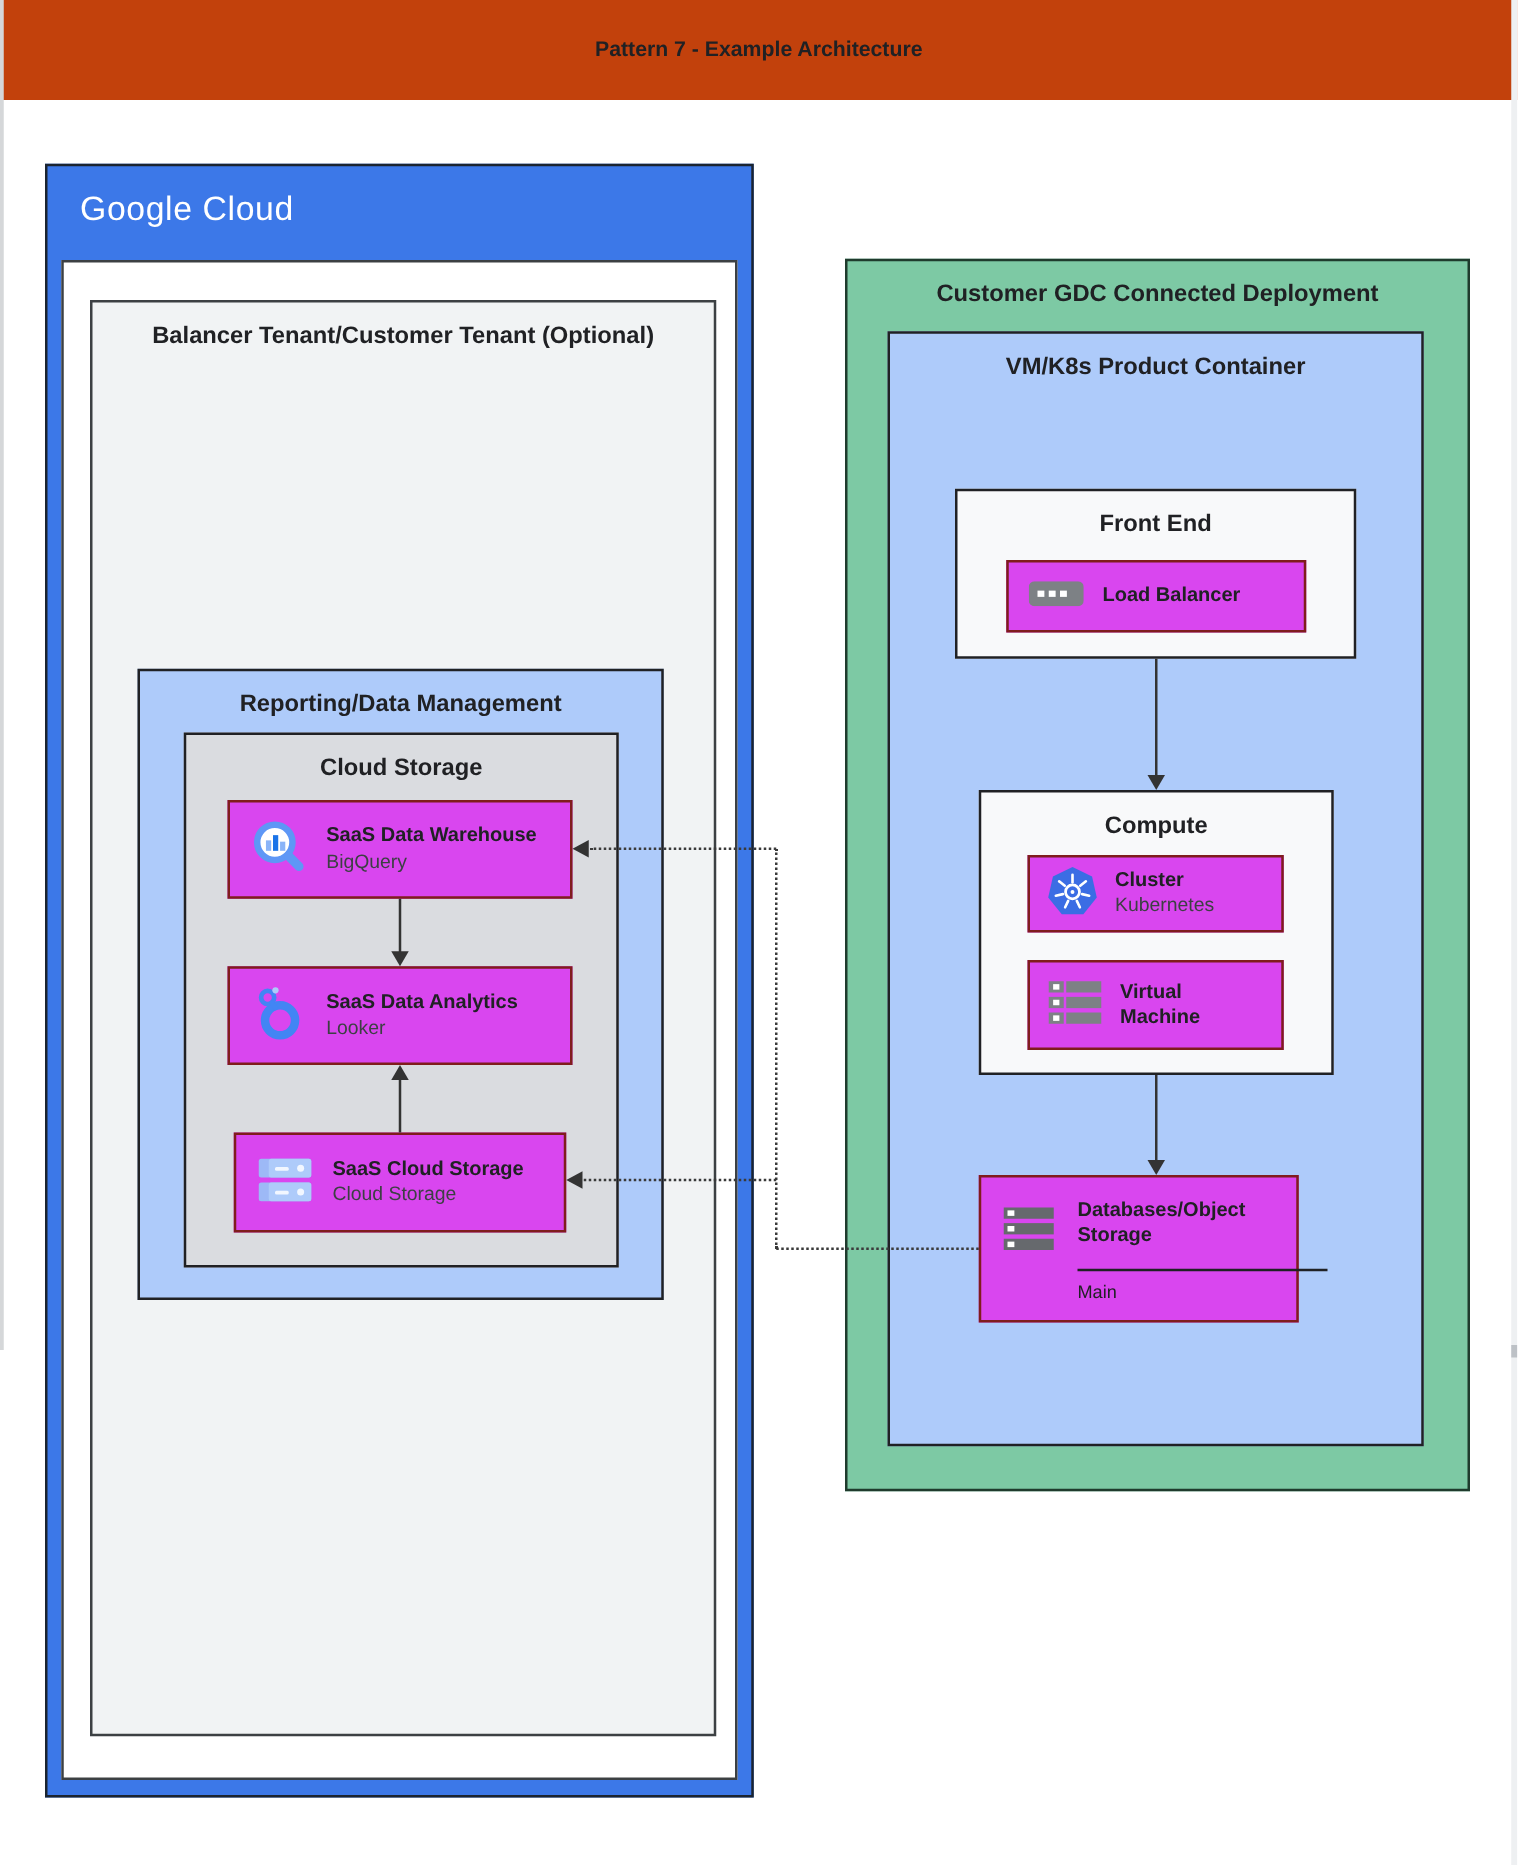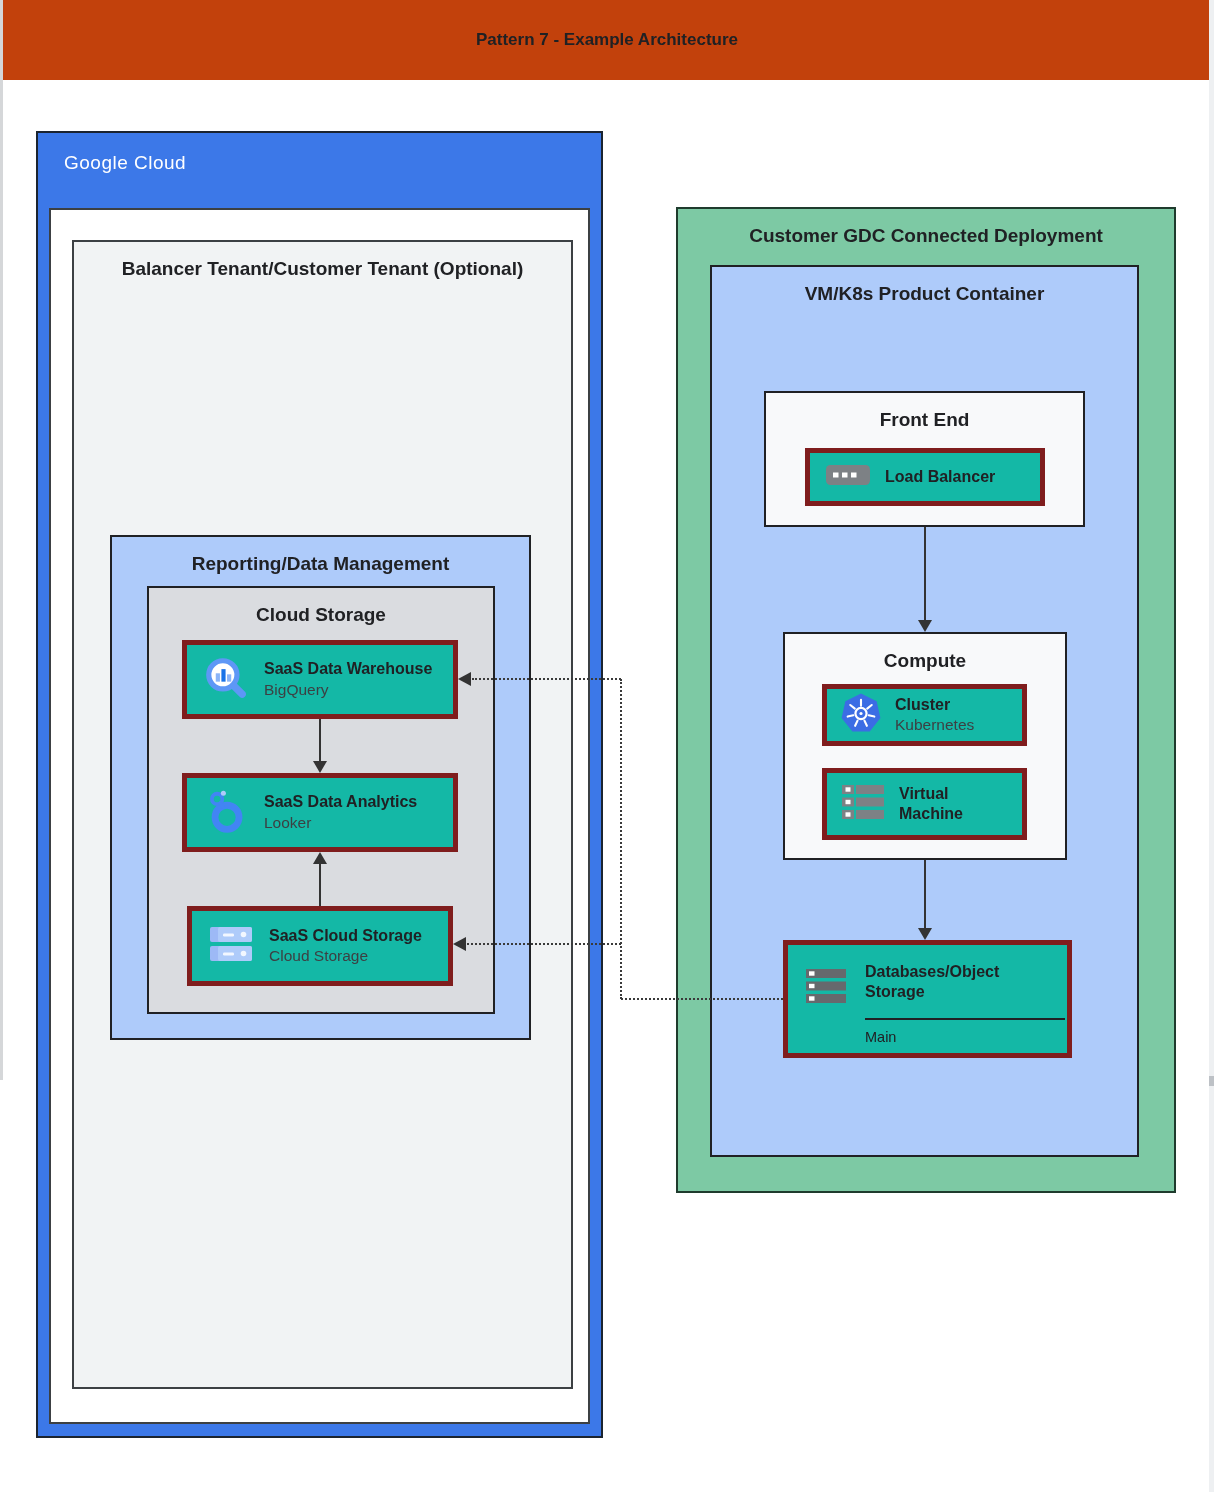--- a/index.html
+++ b/index.html
@@ -14,47 +14,47 @@
   .edge-right{position:absolute;left:1209px;top:0;width:5px;height:1492px;background:#eef0f2;}
   .edge-right-tick{position:absolute;left:1209px;top:1076px;width:5px;height:10px;background:#bdc1c6;}
 
   
   .box{position:absolute;box-sizing:border-box;border:2px solid #202124;}
   .box-title{position:absolute;left:0;right:0;top:16px;text-align:center;
              font-size:19px;font-weight:bold;color:#202124;}
 
   
   #gcp-box{left:36px;top:131px;width:567px;height:1307px;background:#3c78e8;border-color:#1b2430;}
-  #gcp-logo{position:absolute;left:64px;top:152px;font-size:19px;color:#ffffff;letter-spacing:.5px;}
+  #gcp-logo{position:absolute;left:64px;top:152px;font-size:27px;color:#ffffff;letter-spacing:.5px;}
   #gcp-inner{left:49px;top:208px;width:541px;height:1216px;background:#ffffff;border-color:#3c4043;}
   #partner{left:72px;top:240px;width:501px;height:1149px;background:#f1f3f4;border-color:#3c4043;}
   #reporting{left:110px;top:535px;width:421px;height:505px;background:#aecbfa;}
   #csgroup{left:147px;top:586px;width:348px;height:428px;background:#dadce0;}
 
   
   #gdc{left:676px;top:207px;width:500px;height:986px;background:#7dc9a4;border-color:#1f3b2d;}
   #vmk8s{left:710px;top:265px;width:429px;height:892px;background:#aecbfa;}
   #active{left:747px;top:328px;width:356px;height:785px;background:#dadce0;}
   #frontend{left:764px;top:391px;width:321px;height:136px;background:#f8f9fa;}
   #compute{left:783px;top:632px;width:284px;height:228px;background:#f8f9fa;}
 
   
-  .card{position:absolute;box-sizing:border-box;border:5px solid #7f1d1d;background:#14b8a6;
+  .card{position:absolute;box-sizing:border-box;border:2px solid #7f1d1d;background:#d946ef;
         display:flex;align-items:center;gap:15px;padding-left:16px;}
   .card .txt{line-height:1.28;}
   .card .ttl{font-size:16px;font-weight:bold;color:#202124;}
   .card .sub{font-size:15.5px;color:#3c4043;}
   #card-warehouse{left:182px;top:640px;width:276px;height:79px;}
   #card-analytics{left:182px;top:773px;width:276px;height:79px;}
   #card-storage{left:187px;top:906px;width:266px;height:80px;}
   #lb-card{left:805px;top:448px;width:240px;height:58px;}
   #cluster-card{left:822px;top:684px;width:205px;height:62px;padding-left:13px;gap:13px;}
   #vm-card{left:822px;top:768px;width:205px;height:72px;padding-left:13px;gap:13px;}
   #vm-card .ttl{width:80px;}
-  #db-card{left:783px;top:940px;width:289px;height:118px;display:block;padding:0;}
+  #db-card{left:783px;top:940px;width:256px;height:118px;display:block;padding:0;}
   #db-card .db-icon{position:absolute;left:16px;top:22px;}
   #db-card .db-txt{position:absolute;left:77px;top:17px;width:190px;font-size:16px;font-weight:bold;line-height:1.27;}
   #db-card .db-div{position:absolute;left:77px;top:73px;width:200px;height:2px;background:#202124;}
   #db-card .db-note{position:absolute;left:77px;top:84px;font-size:14.5px;color:#202124;}
 
   
   .vline{position:absolute;width:2px;background:#333;}
   .arr-down{position:absolute;width:0;height:0;border-left:7px solid transparent;
             border-right:7px solid transparent;border-top:12px solid #333;}
   .arr-up{position:absolute;width:0;height:0;border-left:7px solid transparent;

